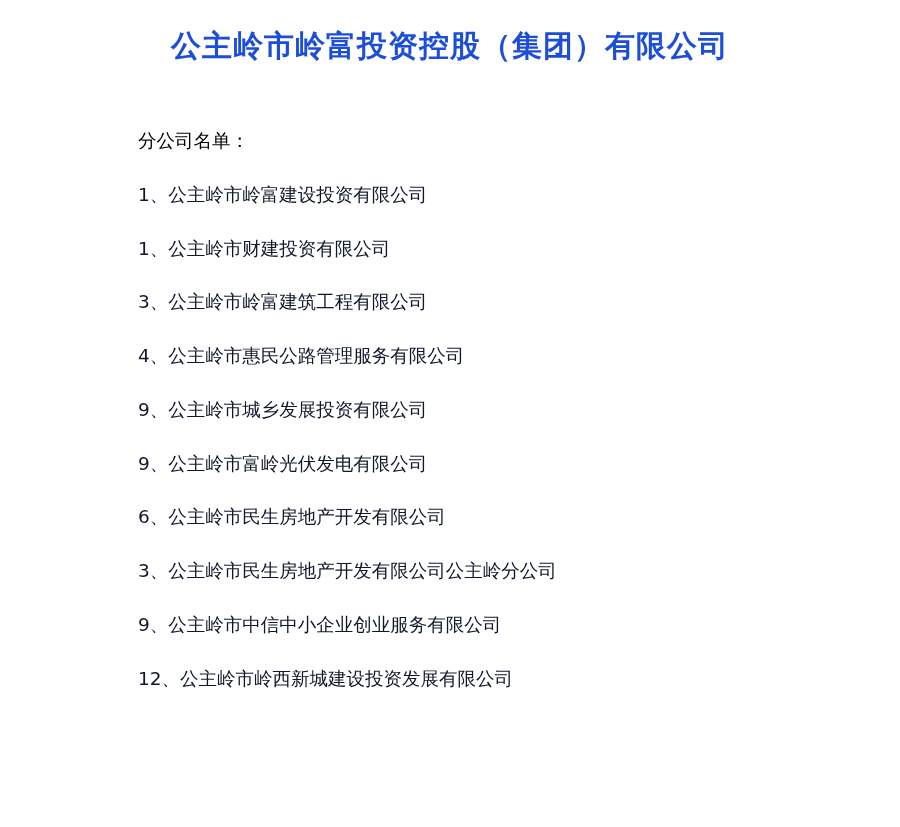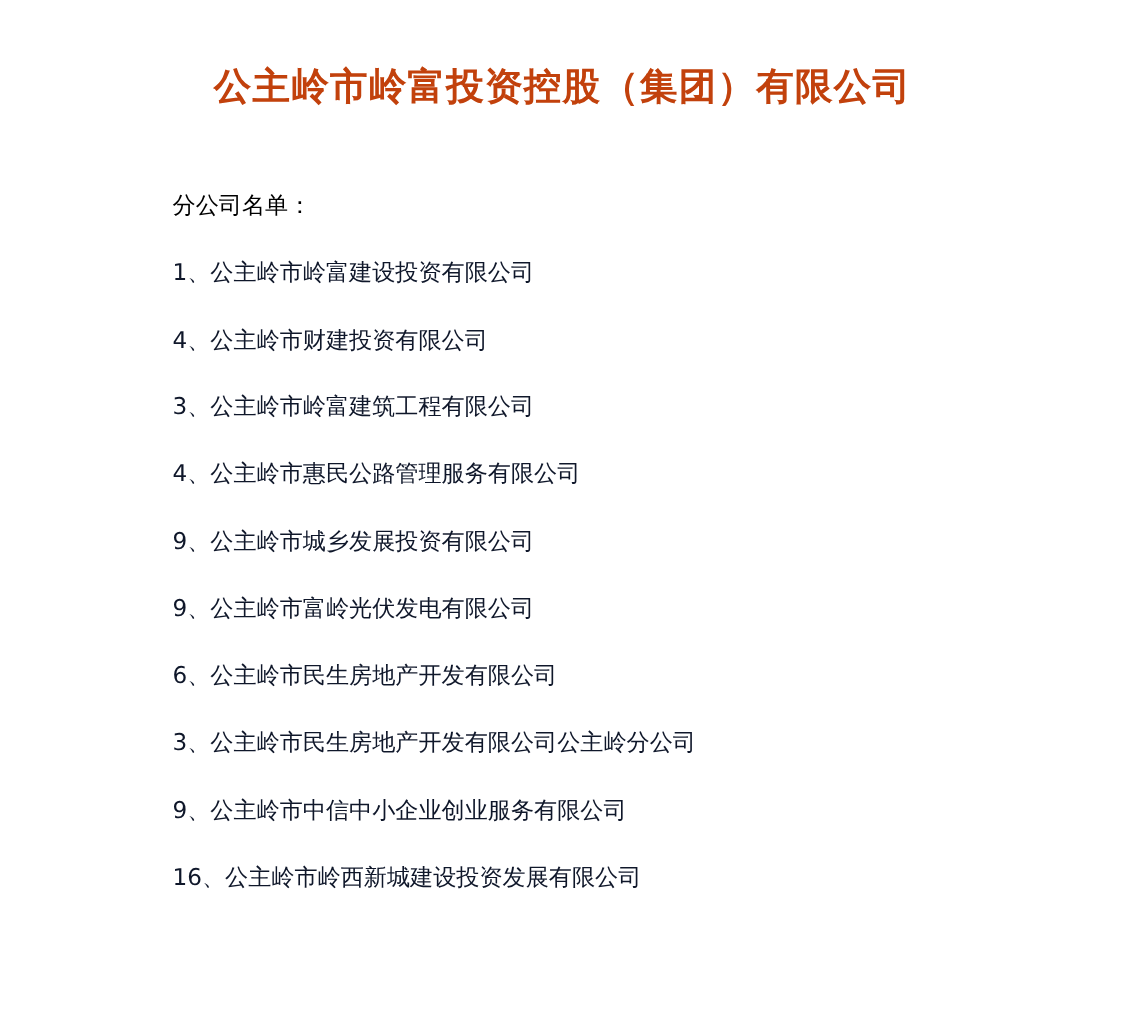--- a/index.html
+++ b/index.html
@@ -19,23 +19,23 @@
     height: 827px;
     box-sizing: border-box;
     position: relative;
     background: #ffffff;
   }
   .doc-title {
     font-size: 30px;
     font-weight: bold;
     text-align: center;
     letter-spacing: 1px;
-    padding-top: 50px;
+    padding-top: 26px;
     line-height: 1.3;
-    color: #c2410c;
+    color: #1d4ed8;
   }
   .body-block {
     margin-top: 62px;
     padding-left: 138px;
     padding-right: 46px;
   }
   .section-label {
     font-size: 18.5px;
     line-height: 1.5;
     margin-bottom: 26px;
@@ -55,25 +55,25 @@
 <div class="page">
 
   <div class="doc-title">公主岭市岭富投资控股（集团）有限公司</div>
 
   <div class="body-block">
 
     <div class="section-label">分公司名单：</div>
 
     <div class="company-list">
       <div class="company-line">1、公主岭市岭富建设投资有限公司</div>
-      <div class="company-line">4、公主岭市财建投资有限公司</div>
+      <div class="company-line">1、公主岭市财建投资有限公司</div>
       <div class="company-line">3、公主岭市岭富建筑工程有限公司</div>
       <div class="company-line">4、公主岭市惠民公路管理服务有限公司</div>
       <div class="company-line">9、公主岭市城乡发展投资有限公司</div>
       <div class="company-line">9、公主岭市富岭光伏发电有限公司</div>
       <div class="company-line">6、公主岭市民生房地产开发有限公司</div>
       <div class="company-line">3、公主岭市民生房地产开发有限公司公主岭分公司</div>
       <div class="company-line">9、公主岭市中信中小企业创业服务有限公司</div>
-      <div class="company-line">16、公主岭市岭西新城建设投资发展有限公司</div>
+      <div class="company-line">12、公主岭市岭西新城建设投资发展有限公司</div>
     </div>
 
   </div>
 </div>
 
 </body></html>

